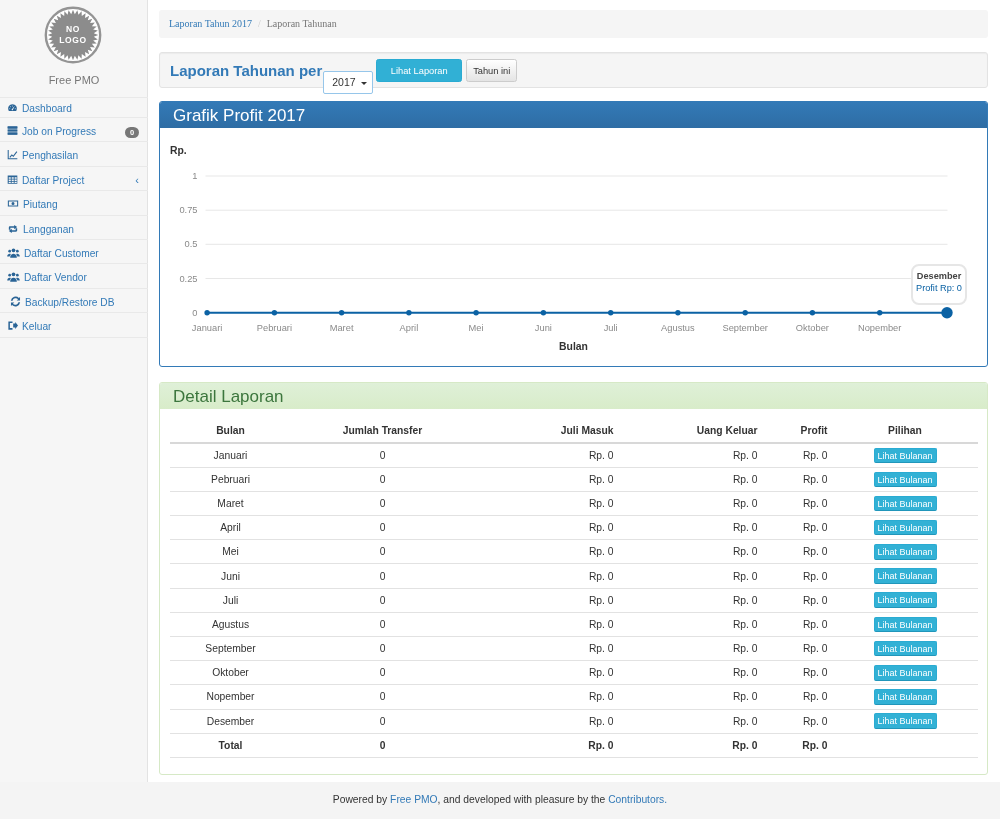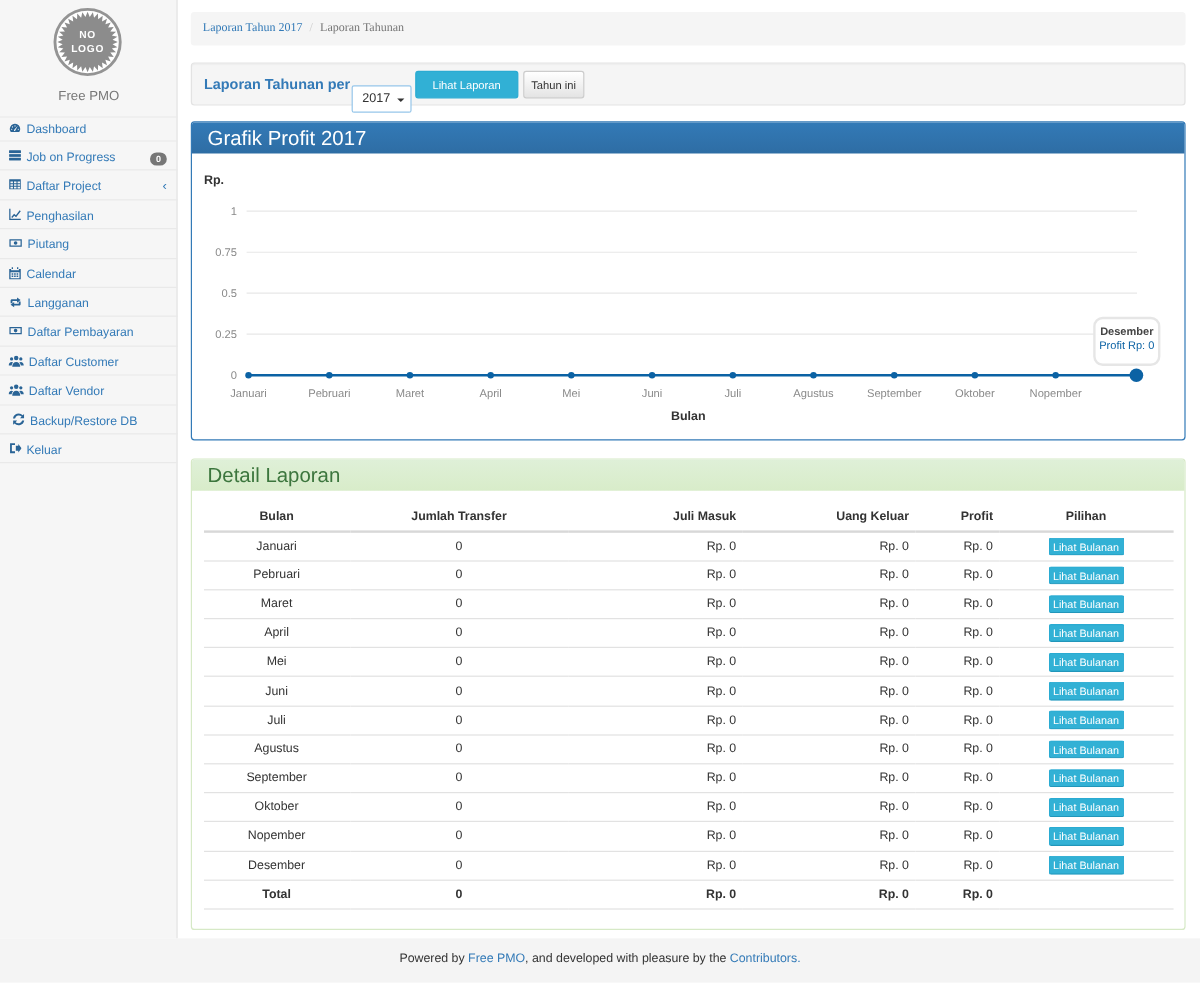--- a/index.html
+++ b/index.html
@@ -14,21 +14,21 @@
 .mi:first-child { height:20.5px; line-height:22px; }
 .mi svg { vertical-align:-1px; margin-right:4px; }
 .badge0 { position:absolute; right:9px; top:9px; width:14px; height:11px; background:#777; color:#fff; border-radius:6px; font-size:7.5px; font-weight:bold; text-align:center; line-height:11px; }
 .chev { position:absolute; right:9px; top:0; color:#337ab7; font-size:11px; line-height:27px; }
 #content { position:absolute; left:159px; top:0; width:829px; }
 .bcrumb { position:absolute; left:0; top:10px; width:829px; height:28px; background:#f5f5f5; border-radius:3px; font-size:10px; line-height:28px; padding-left:10px; color:#777;font-family:Liberation Serif, serif; }
 .bcrumb a { color:#337ab7; text-decoration:none; }
 .bcrumb .sep { color:#ccc; padding:0 6px; }
 .formpanel { position:absolute; left:0; top:52px; width:829px; height:36px; background:#f5f5f5; border:1px solid #e3e3e3; border-radius:3px; box-shadow:inset 0 1px 1px rgba(0,0,0,.04); }
 .formrow { position:absolute; left:10px; top:6px; height:23px; }
-.flabel { display:inline-block; color:#337ab7; font-weight:bold; font-size:12px; line-height:23px; vertical-align:top; }
+.flabel { display:inline-block; color:#337ab7; font-weight:bold; font-size:15px; line-height:23px; vertical-align:top; }
 .fselect { display:inline-block; position:relative; margin-left:1px; width:50px; height:23px; background:#fff; border:1px solid #96c6ea; border-radius:2px; font-size:10.5px; color:#333; line-height:21px; padding-left:8px; vertical-align:top;margin-top:12px; }
 .fselect .arr { position:absolute; right:5px; top:9.5px; width:0; height:0; border-left:3px solid transparent; border-right:3px solid transparent; border-top:3.5px solid #333; }
 .btn { display:inline-block; height:23px; border-radius:2.5px; font-size:9.3px; text-align:center; vertical-align:top; line-height:23px; }
 .btn-info { margin-left:3px; width:86px; background:#31b0d5; border:1px solid #2aabd2; color:#fff; }
 .btn-def { margin-left:4px; width:51px; background:linear-gradient(#fff,#e4e4e4); border:1px solid #ccc; color:#333; }
 .panel { position:absolute; left:0; width:829px; background:#fff; border-radius:3px; }
 .phead { height:25.5px; font-size:17px; line-height:28px; padding-left:13px; border-radius:2px 2px 0 0; }
 #chartpanel { top:101px; height:266px; border:1px solid #337ab7; }
 #chartpanel .phead { background:linear-gradient(#337ab7,#2e6da4); color:#fff; }
 #detailpanel { top:382px; height:393px; border:1px solid #d6e9c6; }
@@ -69,38 +69,32 @@
             <circle cx="8" cy="5.7" r=".7" fill="#fff"></circle>
             <circle cx="12" cy="9.8" r=".7" fill="#fff"></circle>
           </svg>Dashboard</div>
 <div class="mi"><svg width="11" height="11" viewBox="0 0 16 16">
             <path class="ic" d="M1 2h14v3H1zM1 6.5h14v3H1zM1 11h14v3H1z" fill="none"></path>
             <rect class="ic" x="1" y="2" width="14" height="3.2"></rect>
             <rect class="ic" x="1" y="6.4" width="14" height="3.2" fill-opacity="0.55"></rect>
             <rect class="ic" x="1" y="10.8" width="14" height="3.2" fill-opacity="0.8"></rect>
           </svg>Job on Progress<span class="badge0">0</span></div>
 <div class="mi"><svg width="11" height="11" viewBox="0 0 16 16">
-            <path class="ic" d="M1 2h14v12H1zm1.5 2.8h3v2h-3zm0 3.2h3v2h-3zm0 3.2h3v2h-3zm4.3-6.4h3v2h-3zm0 3.2h3v2h-3zm0 3.2h3v2h-3zm4.3-6.4h3v2h-3zm0 3.2h3v2h-3zm0 3.2h3v2h-3z" fill-rule="evenodd"></path>
-          </svg>Daftar Project<span class="chev">‹</span></div>
-<div class="mi"><svg width="11" height="11" viewBox="0 0 16 16">
             <path class="ic" d="M1 1.5h1.5v12H15V15H1z"></path>
             <path d="M3.5 11.5l3.4-4 2.2 1.8 4.6-6 1.3 1-5.7 7.3-2.2-1.8-2.4 2.8z" class="ic"></path>
           </svg>Penghasilan</div>
+<div class="mi"><svg width="11" height="11" viewBox="0 0 16 16">
+            <path class="ic" d="M1 2h14v12H1zm1.5 2.8h3v2h-3zm0 3.2h3v2h-3zm0 3.2h3v2h-3zm4.3-6.4h3v2h-3zm0 3.2h3v2h-3zm0 3.2h3v2h-3zm4.3-6.4h3v2h-3zm0 3.2h3v2h-3zm0 3.2h3v2h-3z" fill-rule="evenodd"></path>
+          </svg>Daftar Project<span class="chev">‹</span></div>
 <div class="mi"><svg width="12" height="11" viewBox="0 0 17 16">
             <path class="ic" d="M1 3.5h15v9H1zm1.5 1.5v6h12v-6zM8.5 5.8a2.2 2.2 0 1 1 0 4.4 2.2 2.2 0 0 1 0-4.4z" fill-rule="evenodd"></path>
           </svg>Piutang</div>
-<div class="mi"><svg width="11" height="11" viewBox="0 0 16 16">
-            <path class="ic" d="M4 1h1.6v2H4zm6.4 0H12v2h-1.6zM1 3h2.3v1.7h9.4V3H15v13H1zm1.6 4v7.4h10.8V7zm1.3 1.3h2v1.7h-2zm3 0h2v1.7h-2zm3 0h2v1.7h-2zm-6 2.8h2v1.7h-2zm3 0h2v1.7h-2zm3 0h2v1.7h-2z" fill-rule="evenodd"></path>
-          </svg>Calendar</div>
 <div class="mi"><svg width="12" height="10" viewBox="0 0 17 14">
             <path class="ic" d="M2.6 8V4.8c0-.9.7-1.6 1.6-1.6h6v-2l4.2 3.1-4.2 3.1v-2H4.8V8zM14.4 6v3.2c0 .9-.7 1.6-1.6 1.6h-6v2L2.6 9.7l4.2-3.1v2h5.4V6z"></path>
           </svg>Langganan</div>
-<div class="mi"><svg width="12" height="11" viewBox="0 0 17 16">
-            <path class="ic" d="M1 3.5h15v9H1zm1.5 1.5v6h12v-6zM8.5 5.8a2.2 2.2 0 1 1 0 4.4 2.2 2.2 0 0 1 0-4.4z" fill-rule="evenodd"></path>
-          </svg>Daftar Pembayaran</div>
 <div class="mi"><svg width="13" height="10" viewBox="0 0 18 14">
             <circle class="ic" cx="3.6" cy="4.4" r="1.9"></circle>
             <path class="ic" d="M.2 12c0-2.3 1.5-4 3.4-4 .7 0 1.3.2 1.8.6A7 7 0 0 0 3.6 12z"></path>
             <circle class="ic" cx="14.4" cy="4.4" r="1.9"></circle>
             <path class="ic" d="M17.8 12c0-2.3-1.5-4-3.4-4-.7 0-1.3.2-1.8.6A7 7 0 0 1 14.4 12z"></path>
             <circle class="ic" cx="9" cy="3.3" r="2.6"></circle>
             <path class="ic" d="M4.4 13c0-2.9 2-5.1 4.6-5.1s4.6 2.2 4.6 5.1v.6H4.4z"></path>
           </svg>Daftar Customer</div>
 <div class="mi"><svg width="13" height="10" viewBox="0 0 18 14">
             <circle class="ic" cx="3.6" cy="4.4" r="1.9"></circle>

